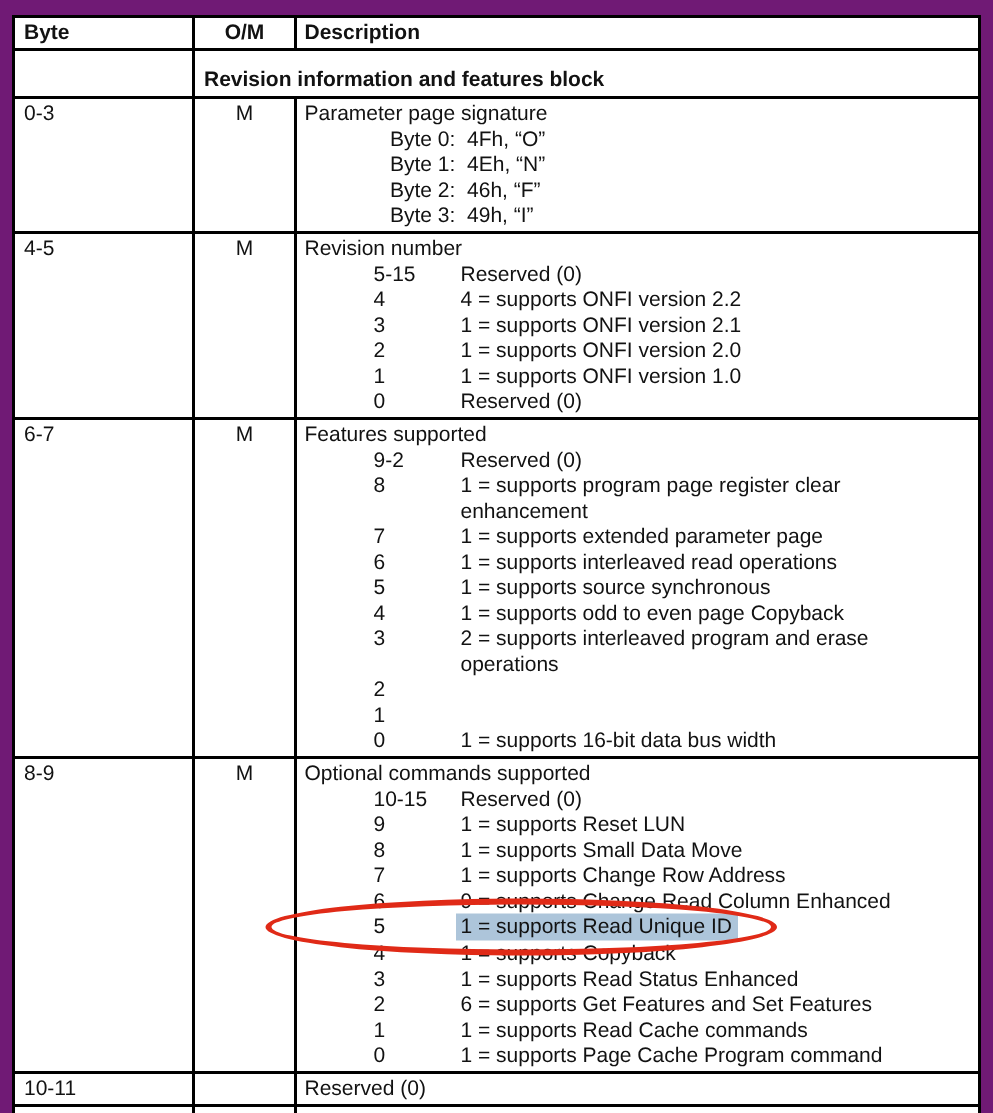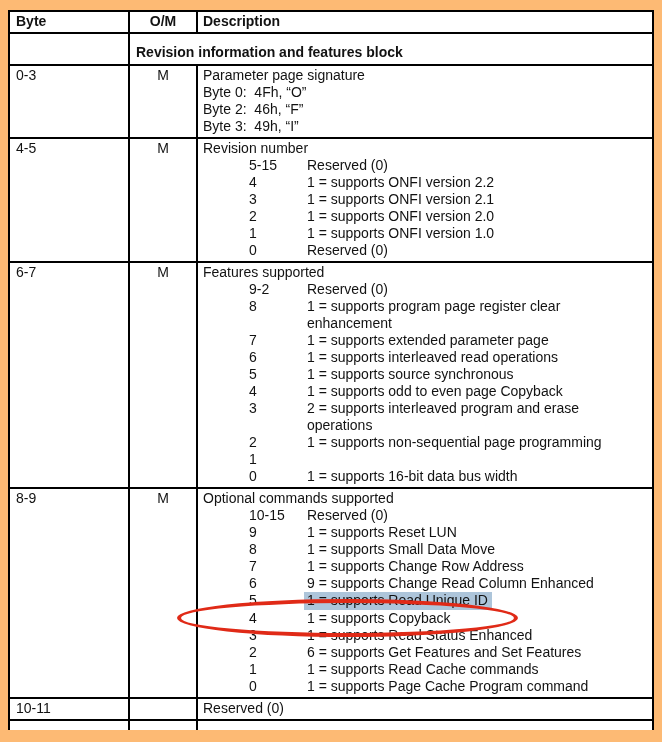--- a/index.html
+++ b/index.html
@@ -1,35 +1,35 @@
 <!DOCTYPE html>
 <html style="--hl: #adc5da; --red: #e02a17;"><head>
 <meta charset="utf-8">
 <style>
   * { box-sizing: border-box; margin: 0; padding: 0; }
   body { background: #ffffff; font-family: "Liberation Sans", sans-serif; }
   .page {
     position: relative; width: 662px; height: 742px; overflow: hidden;
-    background: #fdba74; color: #121212;
+    background: #701a75; color: #121212;
     font-size: 14px; line-height: 17px;
   }
   .doc-table {
     position: absolute; left: 8px; top: 10px; width: 646px;
     border: 2px solid #000; border-bottom: none; background: #fff;
   }
   .trow { display: flex; border-bottom: 2px solid #000; align-items: stretch; }
   .cell { flex: none; }
   .col-byte { width: 120px; border-right: 2px solid #000; padding: 1px 4px 2px 6px; }
   .col-om   { width: 68px;  border-right: 2px solid #000; padding: 1px 0 2px; text-align: center; }
   .col-desc { flex: 1 1 auto; padding: 1px 4px 2px 5px; }
   .col-merged { flex: 1 1 auto; padding: 0 4px 3px 6px; display: flex; align-items: flex-end; font-weight: bold; }
   .header-row .cell { font-weight: bold; }
   .section-row { min-height: 32px; }
   .partial-row { border-bottom: none; height: 9px; }
-  .plainline { white-space: pre-wrap; }
+  .plainline { margin-left: 57px; white-space: pre-wrap; }
   .bitline  { display: flex; margin-left: 46px; }
   .bitnum   { flex: none; width: 58px; }
   .bittext  { white-space: pre-wrap; }
   .hl { background: var(--hl, #adc5da); margin-left: -3px; padding: 0 4px 1px 3px; }
   .ellipse {
     position: absolute; border: 4px solid var(--red, #e02a17); border-radius: 50%;
     background: transparent; z-index: 5; pointer-events: none;
   }
 </style>
 </head>
@@ -50,39 +50,40 @@
     </div>
 
     <div id="rows-container">
   <div class="trow data-row">
     <div class="cell col-byte">0-3</div>
     <div class="cell col-om">M</div>
     <div class="cell col-desc">
       <div>Parameter page signature</div>
       <div>
               <div class="plainline">Byte 0:  4Fh, “O”</div>
+              <div class="plainline">Byte 1:  4Eh, “N”</div>
               <div class="plainline">Byte 2:  46h, “F”</div>
               <div class="plainline">Byte 3:  49h, “I”</div>
             </div>
     </div>
   </div>
 
   <div class="trow data-row">
     <div class="cell col-byte">4-5</div>
     <div class="cell col-om">M</div>
     <div class="cell col-desc">
       <div>Revision number</div>
       <div>
               <div class="bitline">
                 <span class="bitnum">5-15</span>
                 <span class="bittext">Reserved (0)</span>
               </div>
               <div class="bitline">
                 <span class="bitnum">4</span>
-                <span class="bittext">1 = supports ONFI version 2.2</span>
+                <span class="bittext">4 = supports ONFI version 2.2</span>
               </div>
               <div class="bitline">
                 <span class="bitnum">3</span>
                 <span class="bittext">1 = supports ONFI version 2.1</span>
               </div>
               <div class="bitline">
                 <span class="bitnum">2</span>
                 <span class="bittext">1 = supports ONFI version 2.0</span>
               </div>
               <div class="bitline">
@@ -128,21 +129,20 @@
                 <span class="bitnum">4</span>
                 <span class="bittext">1 = supports odd to even page Copyback</span>
               </div>
               <div class="bitline">
                 <span class="bitnum">3</span>
                 <span class="bittext">2 = supports interleaved program and erase
 operations</span>
               </div>
               <div class="bitline">
                 <span class="bitnum">2</span>
-                <span class="bittext">1 = supports non-sequential page programming</span>
               </div>
               <div class="bitline">
                 <span class="bitnum">1</span>
               </div>
               <div class="bitline">
                 <span class="bitnum">0</span>
                 <span class="bittext">1 = supports 16-bit data bus width</span>
               </div>
             </div>
     </div>

